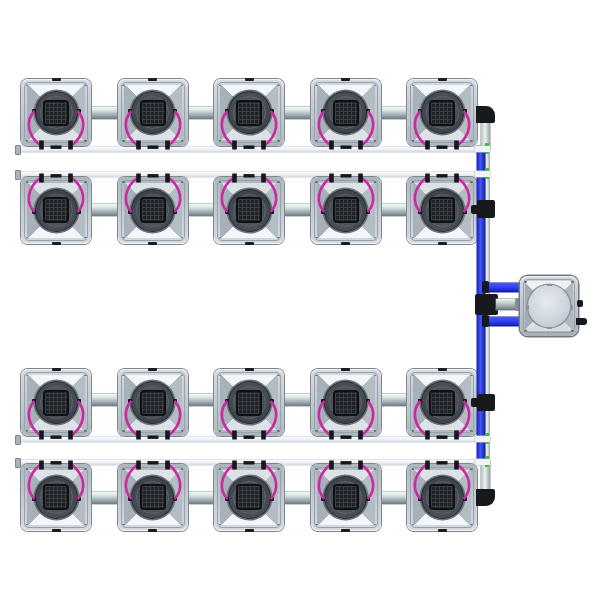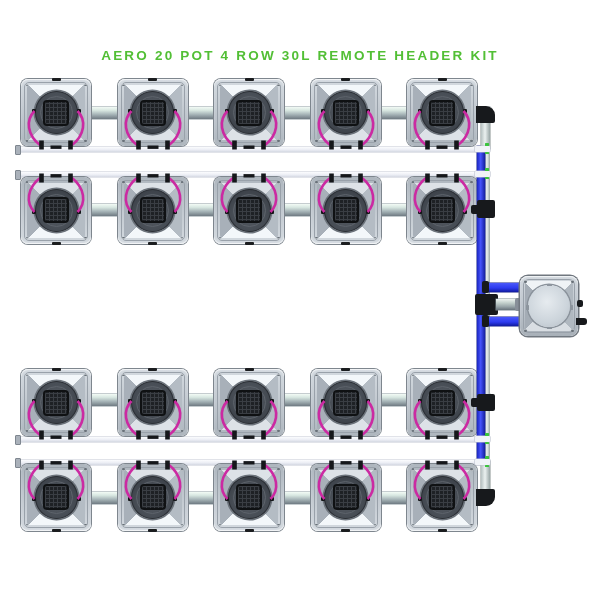--- a/index.html
+++ b/index.html
@@ -105,21 +105,20 @@
     position:absolute;left:8px;top:9px;width:42px;height:42px;border-radius:50%;
     background:radial-gradient(circle at 45% 40%,#e6ebef 0%,#ccd4db 60%,#b4bcc4 100%);
     box-shadow:0 0 0 1.5px #8a929b;
   }
   .tab{position:absolute;background:#8d959e;border-radius:0.5px;}
 </style>
 </head>
 <body>
 
 <div id="canvas">
-  <div id="title">AERO 20 POT 4 ROW 30L REMOTE HEADER KIT</div>
   <div id="diagram">
       <div class="mid-pipe" style="left: 90px; top: 107px; width: 28.5px;"></div>
       <div class="mid-pipe" style="left: 186.5px; top: 107px; width: 28.5px;"></div>
       <div class="mid-pipe" style="left: 283px; top: 107px; width: 28.5px;"></div>
       <div class="mid-pipe" style="left: 379.5px; top: 107px; width: 28.5px;"></div>
       <div class="mid-pipe" style="left: 476px; top: 107px; width: 15px;"></div>
       <div class="feed-pipe" style="left: 17px; top: 146.5px; width: 472px;"></div>
       <div class="feed-cap" style="left: 15px; top: 144.9px;"></div>
       <div class="pot" style="left: 21px; top: 79px;">
         <div class="pot-body"></div>

